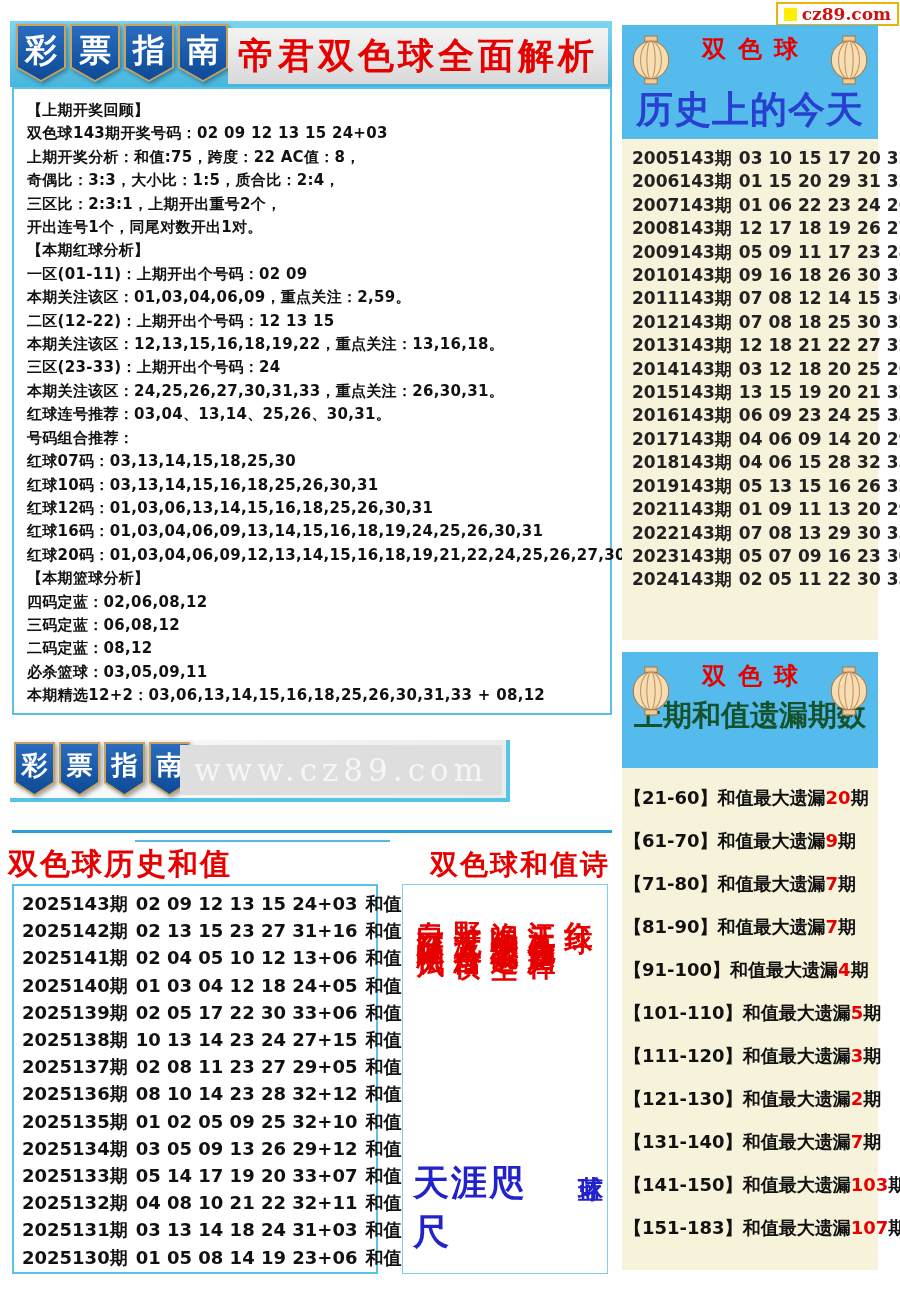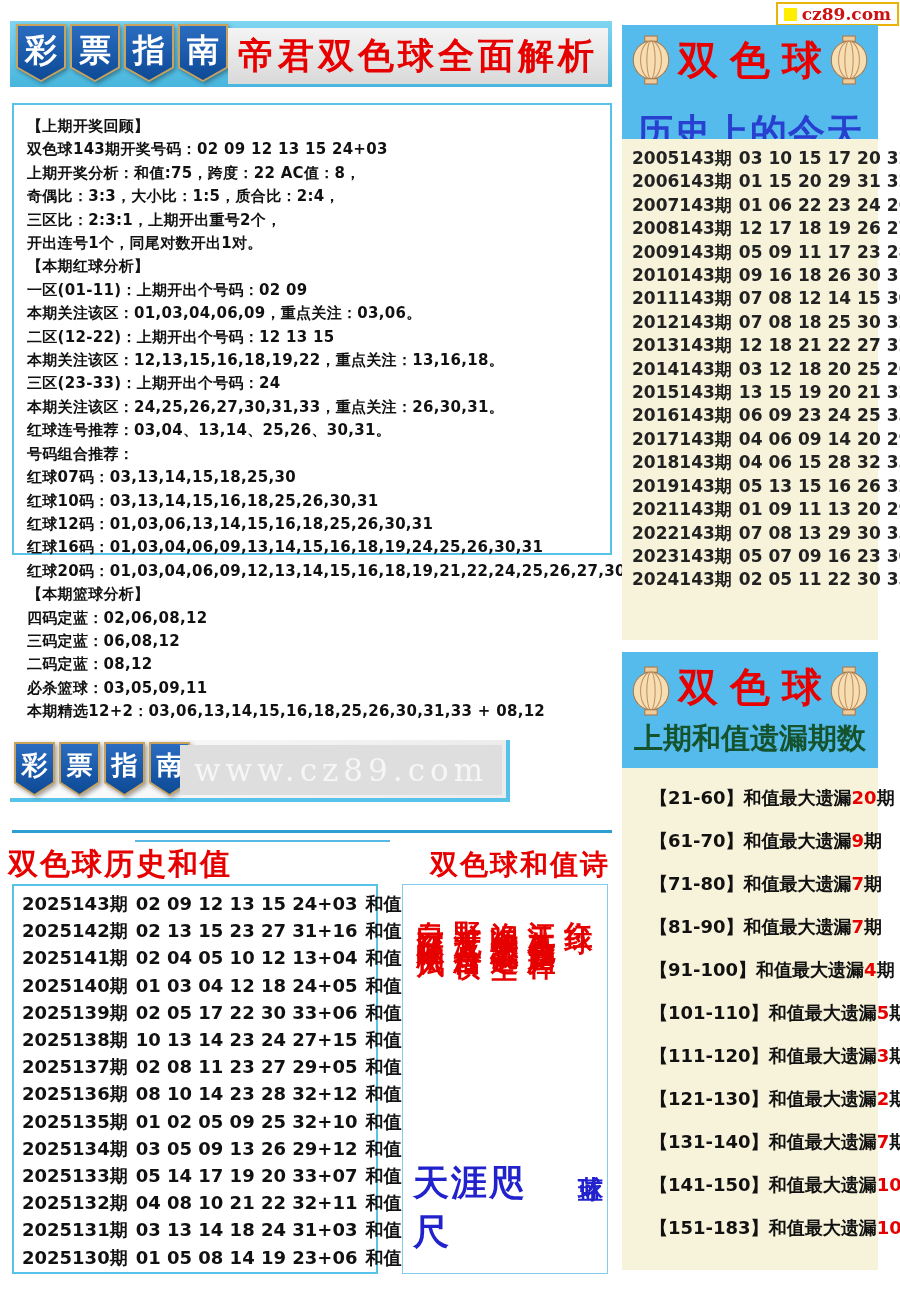--- a/index.html
+++ b/index.html
@@ -40,22 +40,22 @@
     background:linear-gradient(#f4f4f4,#d9d9d9);
     display:flex; align-items:center; justify-content:center;
   }
   .main-title {
     font-family:Liberation Serif, serif; font-weight:bold;
     font-size:36px; letter-spacing:4px; color:#e60000; white-space:nowrap;
   }
 
   
   .analysis-panel {
-    position:absolute; left:12px; top:87px; width:600px; height:452px;
-    border:2px solid #58c3e8; background:#fff; padding:10px 8px 0 13px;margin-top:16px;
+    position:absolute; left:12px; top:87px; width:600px; height:628px;
+    border:2px solid #58c3e8; background:#fff; padding:10px 8px 0 13px;
   }
   .a-line { font-size:15px; font-weight:bold; line-height:23.4px; letter-spacing:.3px; white-space:nowrap; color:#111; }
 
   
   .banner2 {
     position:absolute; left:10px; top:740px; width:500px; height:62px;
     background:linear-gradient(90deg,#fdfdfd,#ececec);
     border-right:4px solid #58c3e8; border-bottom:4px solid #58c3e8;
   }
   .wm-box {
@@ -104,39 +104,39 @@
 
   
   .rp-header {
     position:absolute; left:622px; width:256px; background:#55bbec;
     display:flex; flex-direction:column; align-items:center;
   }
   .rp-header1 { top:25px; height:114px; }
   .rp-header2 { top:652px; height:116px; }
   .rp-red {
     margin-top:8px; font-family:"DejaVu Serif","Liberation Serif",serif; font-weight:bold;
-    font-size:40px; color:#e60000; letter-spacing:12px; text-indent:12px; white-space:nowrap;
+    font-size:24px; color:#e60000; letter-spacing:12px; text-indent:12px; white-space:nowrap;
   }
   .rp-blue1 {
     margin-top:20px; font-family:"DejaVu Serif","Liberation Serif",serif; font-weight:bold;
     font-size:37px; color:#2840d0; letter-spacing:1px; white-space:nowrap;
   }
   .rp-blue2 {
     margin-top:4px; font-weight:bold; font-size:29px; color:#14532d; white-space:nowrap;font-family:Liberation Serif, serif;
   }
   .lantern { position:absolute; top:10px; width:42px; height:50px; }
   .lantern.left { left:8px; } .lantern.right { right:8px; }
   .rp-header2 .lantern { top:14px; }
 
   .rp-list1 { position:absolute; left:622px; top:139px; width:256px; height:501px; background:#f7f2da; padding-top:8px; }
   .hist-row { font-size:17px; font-weight:bold; line-height:23.4px; color:#222; padding-left:10px; white-space:nowrap; }
   .hist-row .sp { margin-right:7px; }
 
   .rp-list2 { position:absolute; left:622px; top:768px; width:256px; height:502px; background:#f7f2da; padding-top:8px; }
-  .omit-row { font-size:18px; font-weight:bold; line-height:43px; color:#111; padding-left:28px; white-space:nowrap; }
+  .omit-row { font-size:18px; font-weight:bold; line-height:43px; color:#111; padding-left:2px; white-space:nowrap; }
 </style>
 </head>
 <body>
 
 <div id="page">
 
   <a class="badge">
     <span class="badge-square"></span>
     <span>cz89.com</span>
   </a>
@@ -181,21 +181,21 @@
       <div class="a-line">奇偶比：3:3，大小比：1:5，质合比：2:4，</div>
 
       <div class="a-line">三区比：2:3:1，上期开出重号2个，</div>
 
       <div class="a-line">开出连号1个，同尾对数开出1对。</div>
 
       <div class="a-line">【本期红球分析】</div>
 
       <div class="a-line">一区(01-11)：上期开出个号码：02 09</div>
 
-      <div class="a-line">本期关注该区：01,03,04,06,09，重点关注：03,06。</div>
+      <div class="a-line">本期关注该区：01,03,04,06,09，重点关注：2,59。</div>
 
       <div class="a-line">二区(12-22)：上期开出个号码：12 13 15</div>
 
       <div class="a-line">本期关注该区：12,13,15,16,18,19,22，重点关注：13,16,18。</div>
 
       <div class="a-line">三区(23-33)：上期开出个号码：24</div>
 
       <div class="a-line">本期关注该区：24,25,26,27,30,31,33，重点关注：26,30,31。</div>
 
       <div class="a-line">红球连号推荐：03,04、13,14、25,26、30,31。</div>
@@ -263,21 +263,21 @@
 
       <div class="sum-row">
         <span class="sp">2025143期</span><span class="sp">02 09 12 13 15 24+03</span><span>和值</span><span class="red">75</span>
       </div>
 
       <div class="sum-row">
         <span class="sp">2025142期</span><span class="sp">02 13 15 23 27 31+16</span><span>和值</span><span class="red">111</span>
       </div>
 
       <div class="sum-row">
-        <span class="sp">2025141期</span><span class="sp">02 04 05 10 12 13+04</span><span>和值</span><span class="red">46</span>
+        <span class="sp">2025141期</span><span class="sp">02 04 05 10 12 13+06</span><span>和值</span><span class="red">46</span>
       </div>
 
       <div class="sum-row">
         <span class="sp">2025140期</span><span class="sp">01 03 04 12 18 24+05</span><span>和值</span><span class="red">62</span>
       </div>
 
       <div class="sum-row">
         <span class="sp">2025139期</span><span class="sp">02 05 17 22 30 33+06</span><span>和值</span><span class="red">109</span>
       </div>
 

